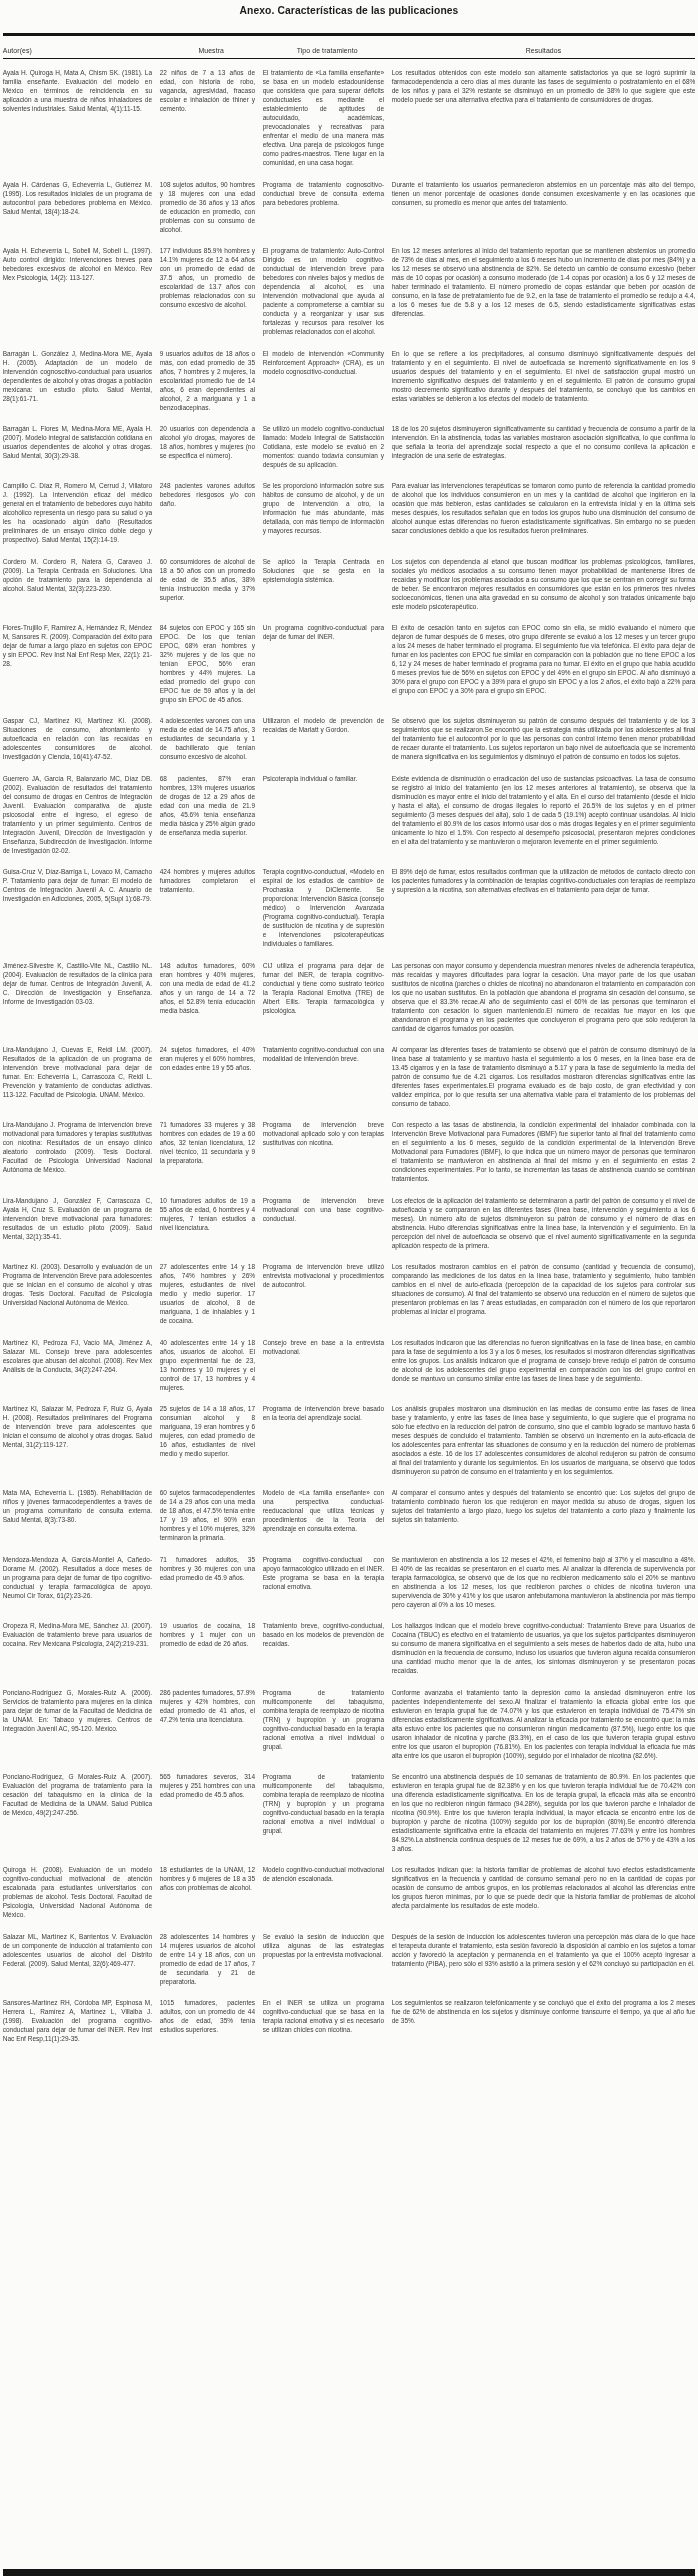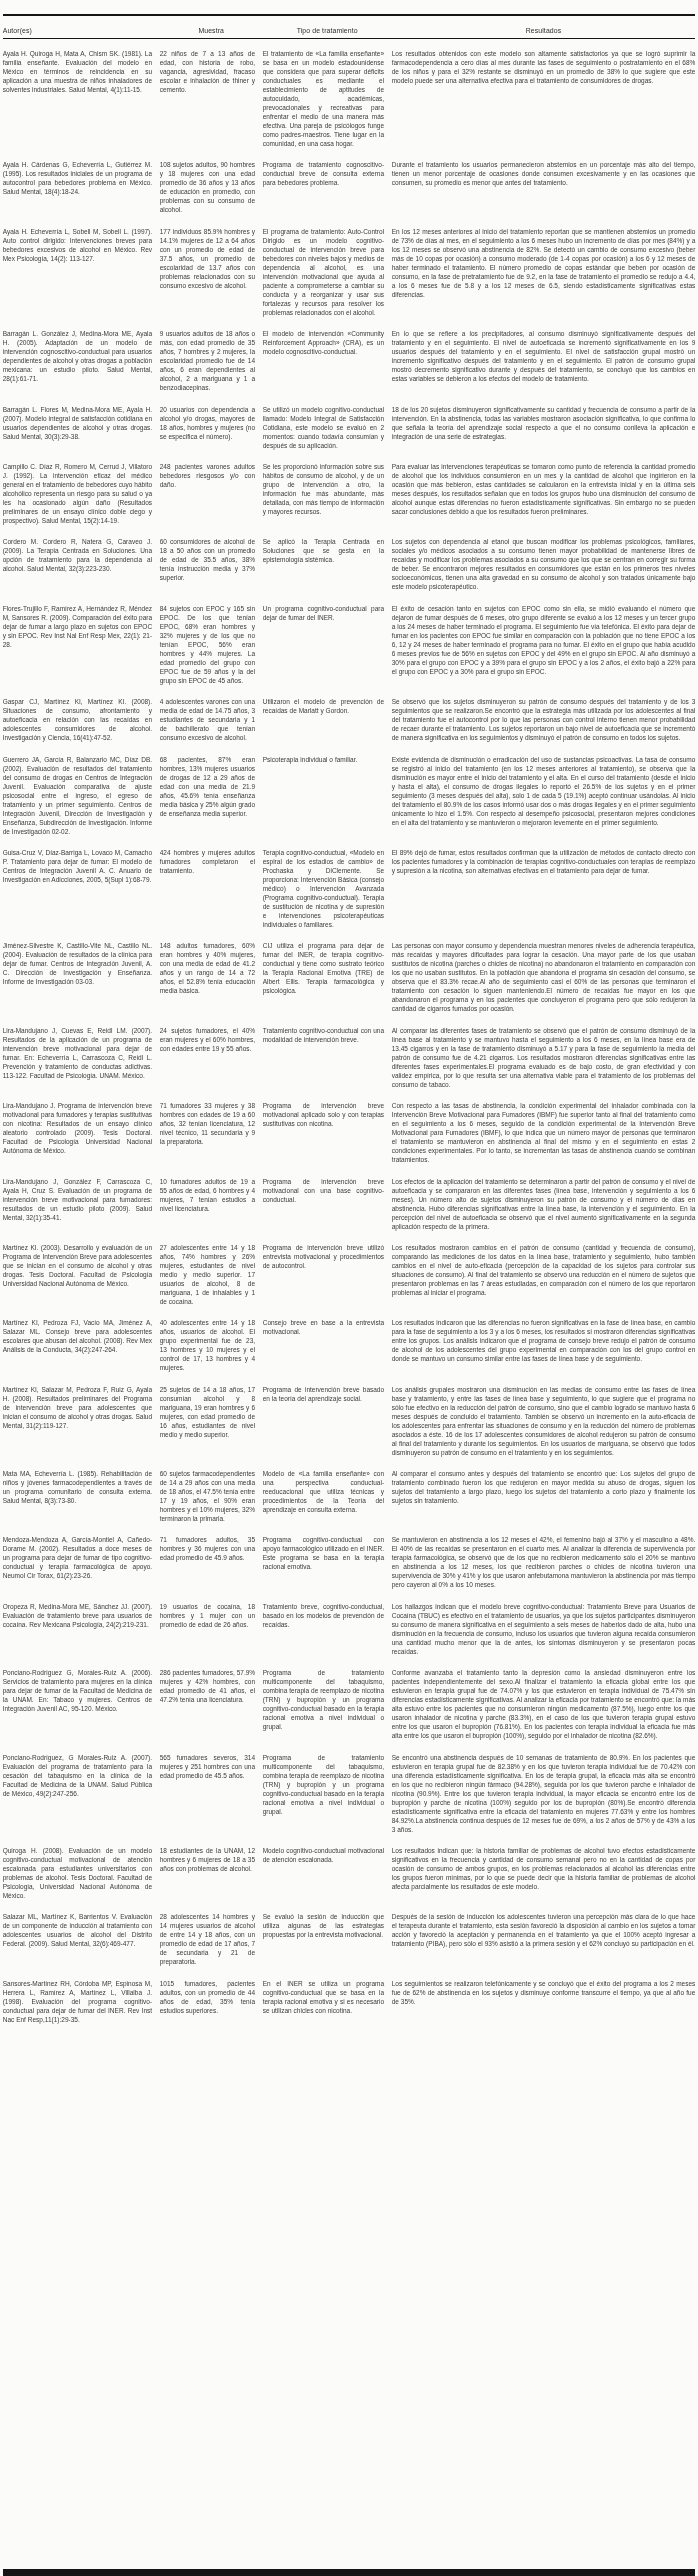--- a/index.html
+++ b/index.html
@@ -70,20 +70,21 @@
     padding-right: 7.6px;
     word-spacing: 0.1px;
   }
   .cell.resultados { padding-right: 0; }
 </style>
 </head>
 <body>
 
 <div class="page">
 
+  <h1 class="title">Anexo. Características de las publicaciones</h1>
 
   <div class="rule thick"></div>
 
   <div class="grid header-row">
     <div class="h h-autor">Autor(es)</div>
     <div class="h h-muestra">Muestra</div>
     <div class="h h-tratamiento">Tipo de tratamiento</div>
     <div class="h h-resultados">Resultados</div>
   </div>
 

